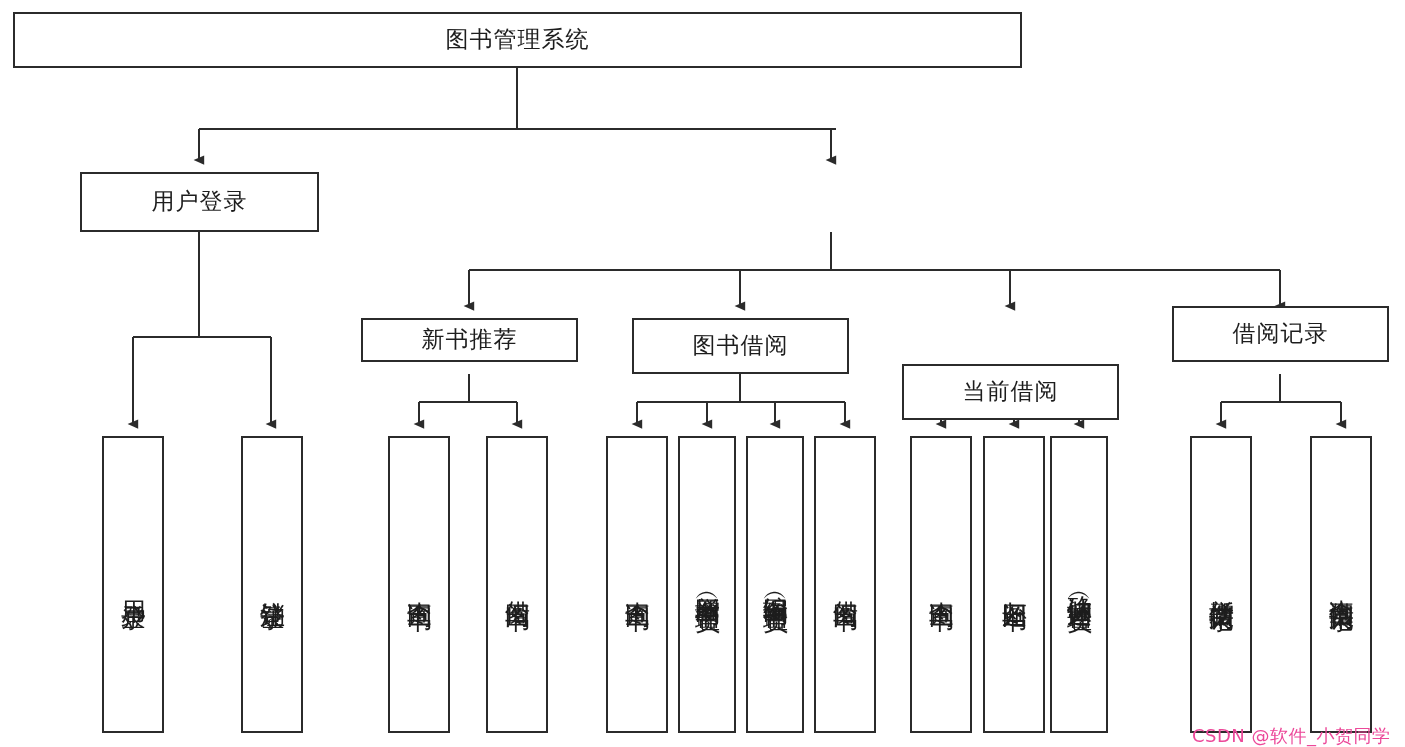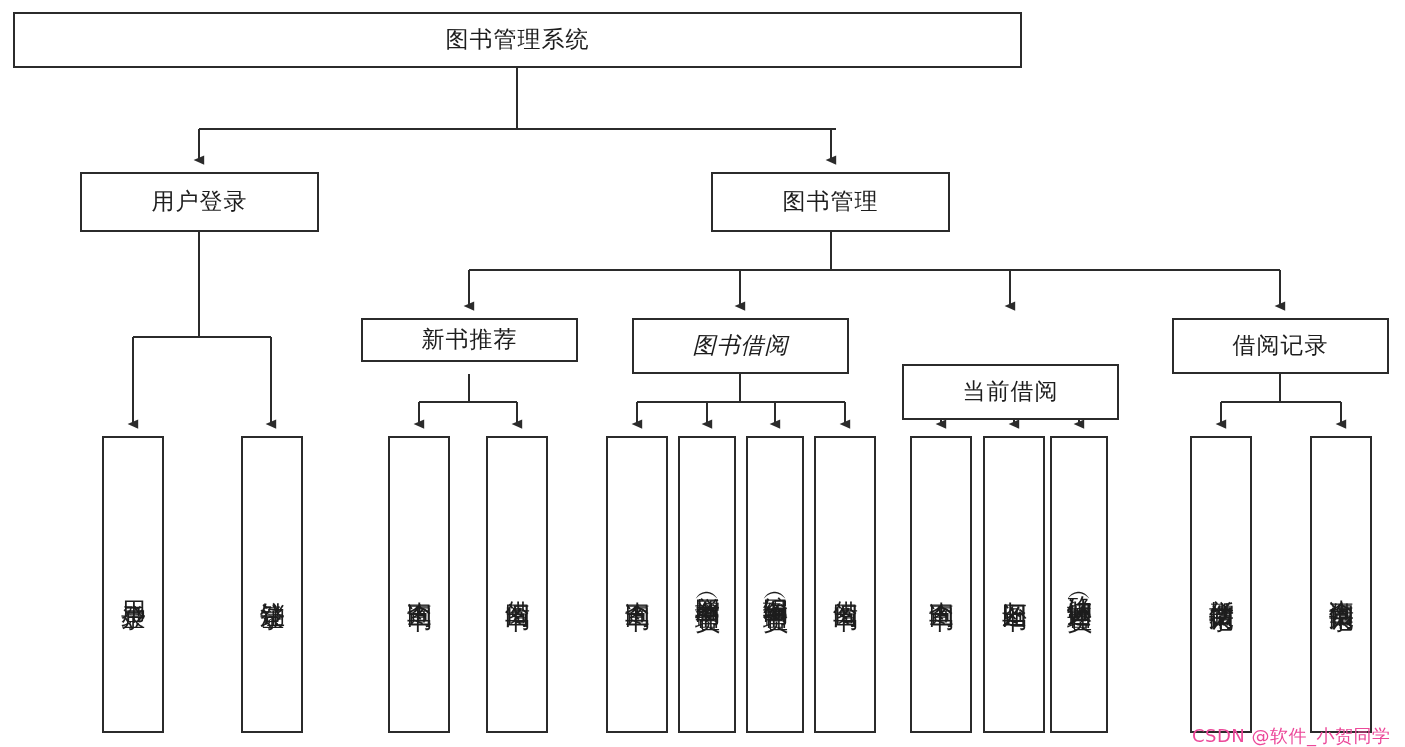--- a/index.html
+++ b/index.html
@@ -114,26 +114,25 @@
       <path d="M1280,374 L1280,402"></path>
       <path d="M1221,402 L1341,402"></path>
       <path d="M1221,402 L1221,424" marker-end="url(#arrow)"></path>
       <path d="M1341,402 L1341,424" marker-end="url(#arrow)"></path>
     </g>
   </svg>
 
   <div class="node horizontal" style="left: 13px; top: 12px; width: 1009px; height: 56px;">图书管理系统</div>
 
   <div class="node horizontal" style="left: 80px; top: 172px; width: 239px; height: 60px;">用户登录</div>
-  <div class="node horizontal" style="left: 711px; top: 172px; width: 239px; height: 60px;">图书管理</div>
 
   <div class="node horizontal" style="left: 361px; top: 318px; width: 217px; height: 44px;">新书推荐</div>
-  <div class="node horizontal" style="left: 632px; top: 318px; width: 217px; height: 56px; font-style: italic;">图书借阅</div>
+  <div class="node horizontal" style="left: 632px; top: 318px; width: 217px; height: 56px;">图书借阅</div>
   <div class="node horizontal" style="left: 902px; top: 318px; width: 217px; height: 56px; margin-top: 46px;">当前借阅</div>
-  <div class="node horizontal" style="left: 1172px; top: 318px; width: 217px; height: 56px;">借阅记录</div>
+  <div class="node horizontal" style="left: 1172px; top: 306px; width: 217px; height: 56px;">借阅记录</div>
 
   <div class="node vertical" style="left: 102px; top: 436px; width: 62px; height: 297px;">
       <span class="vtext">用户登录</span>
     </div>
   <div class="node vertical" style="left: 241px; top: 436px; width: 62px; height: 297px;">
       <span class="vtext">注销登录</span>
     </div>
   <div class="node vertical" style="left: 388px; top: 436px; width: 62px; height: 297px;">
       <span class="vtext">查询图书</span>
     </div>

